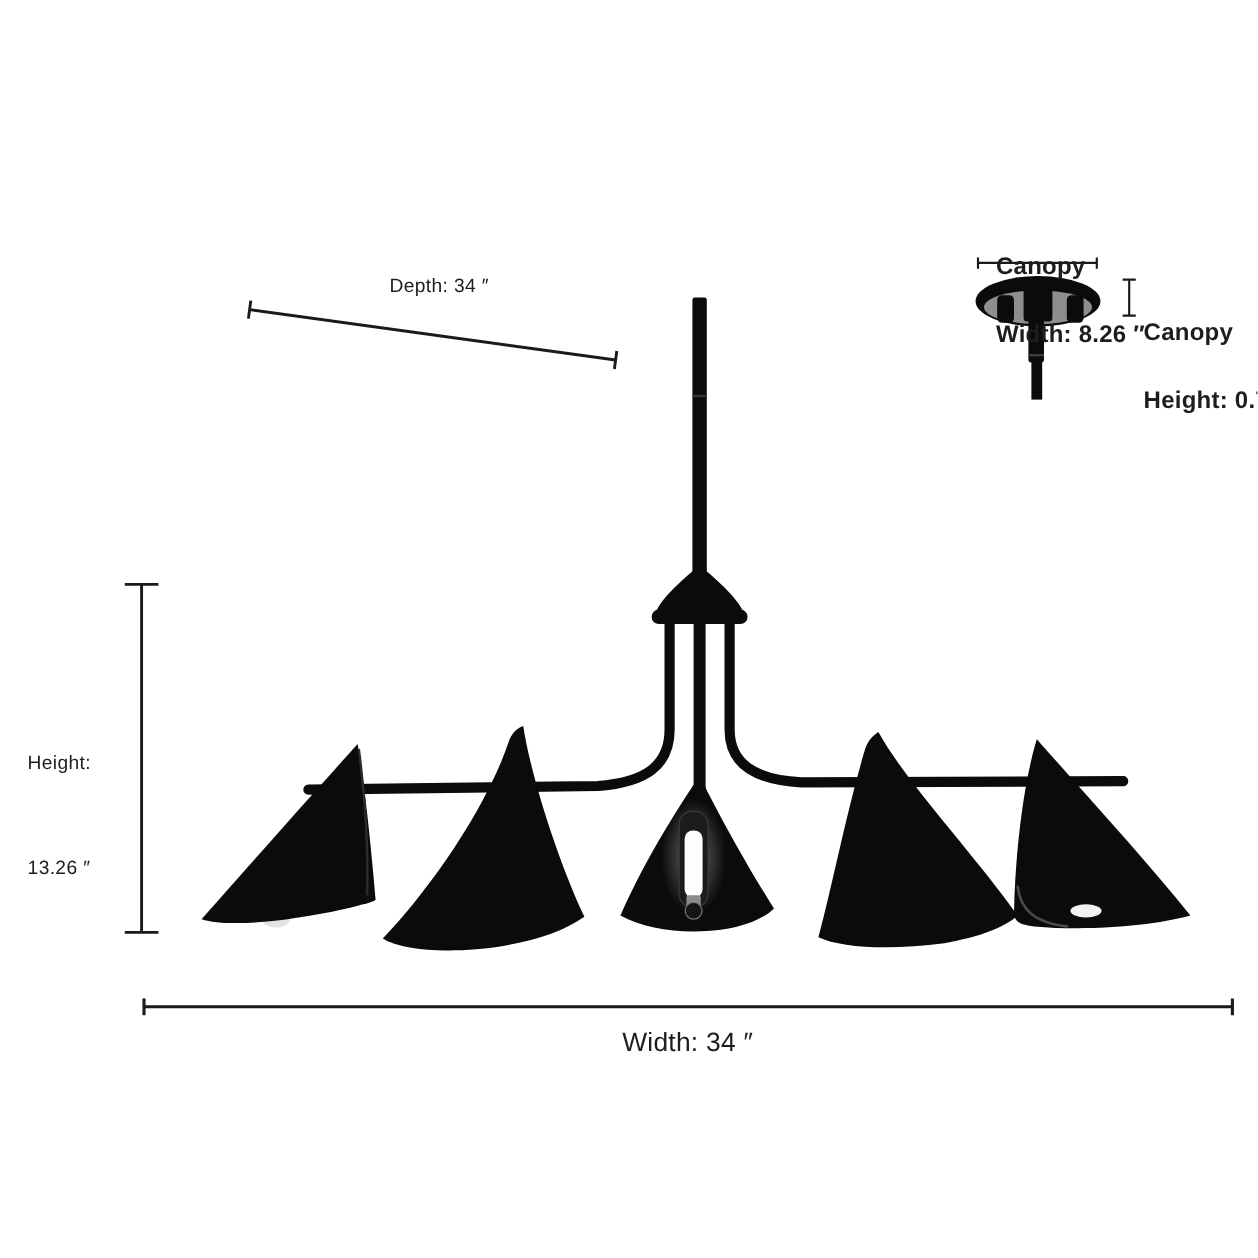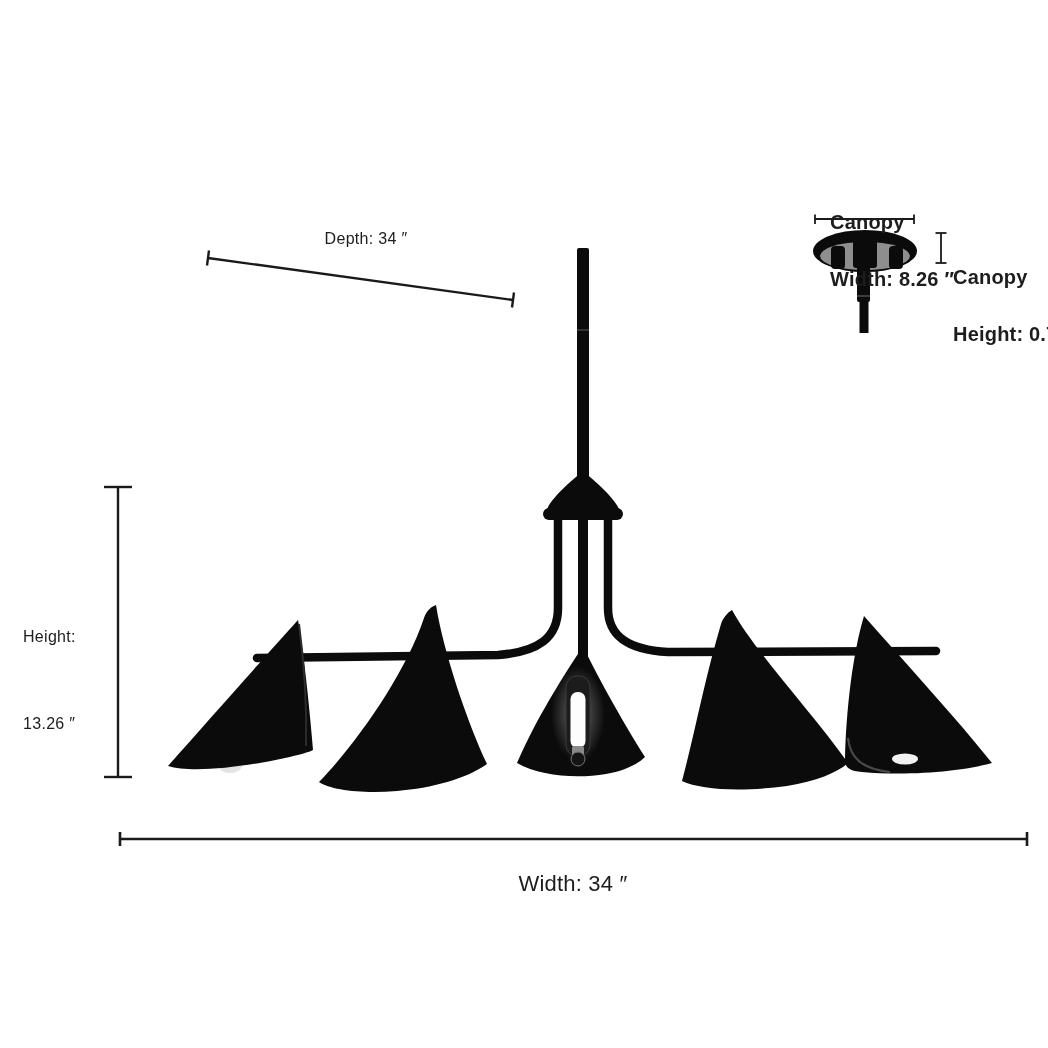--- a/index.html
+++ b/index.html
@@ -104,21 +104,21 @@
     </g>
   </svg>
 
   <div class="dim-label lbl-big center" style="left:254px;top:224px;width:224px;">Depth: 34 ″</div>
 
   <div class="dim-label lbl-big" style="left:4px;top:564px;margin-left:19px;">
     <span class="ln">Height:</span>
     <span class="ln">13.26 ″</span>
   </div>
 
-  <div class="dim-label lbl-width center" style="left:453px;top:856px;width:240px;margin-top:15px;">Width: 34 ″</div>
+  <div class="dim-label lbl-width center" style="left:453px;top:856px;width:240px;">Width: 34 ″</div>
 
   <div class="dim-label lbl-small" style="left:830px;top:175px;">
     <span class="ln">Canopy</span>
     <span class="ln">Width: 8.26 ″</span>
   </div>
 
   <div class="dim-label lbl-small" style="left:953px;top:230px;">
     <span class="ln">Canopy</span>
     <span class="ln">Height: 0.79 ″</span>
   </div>

